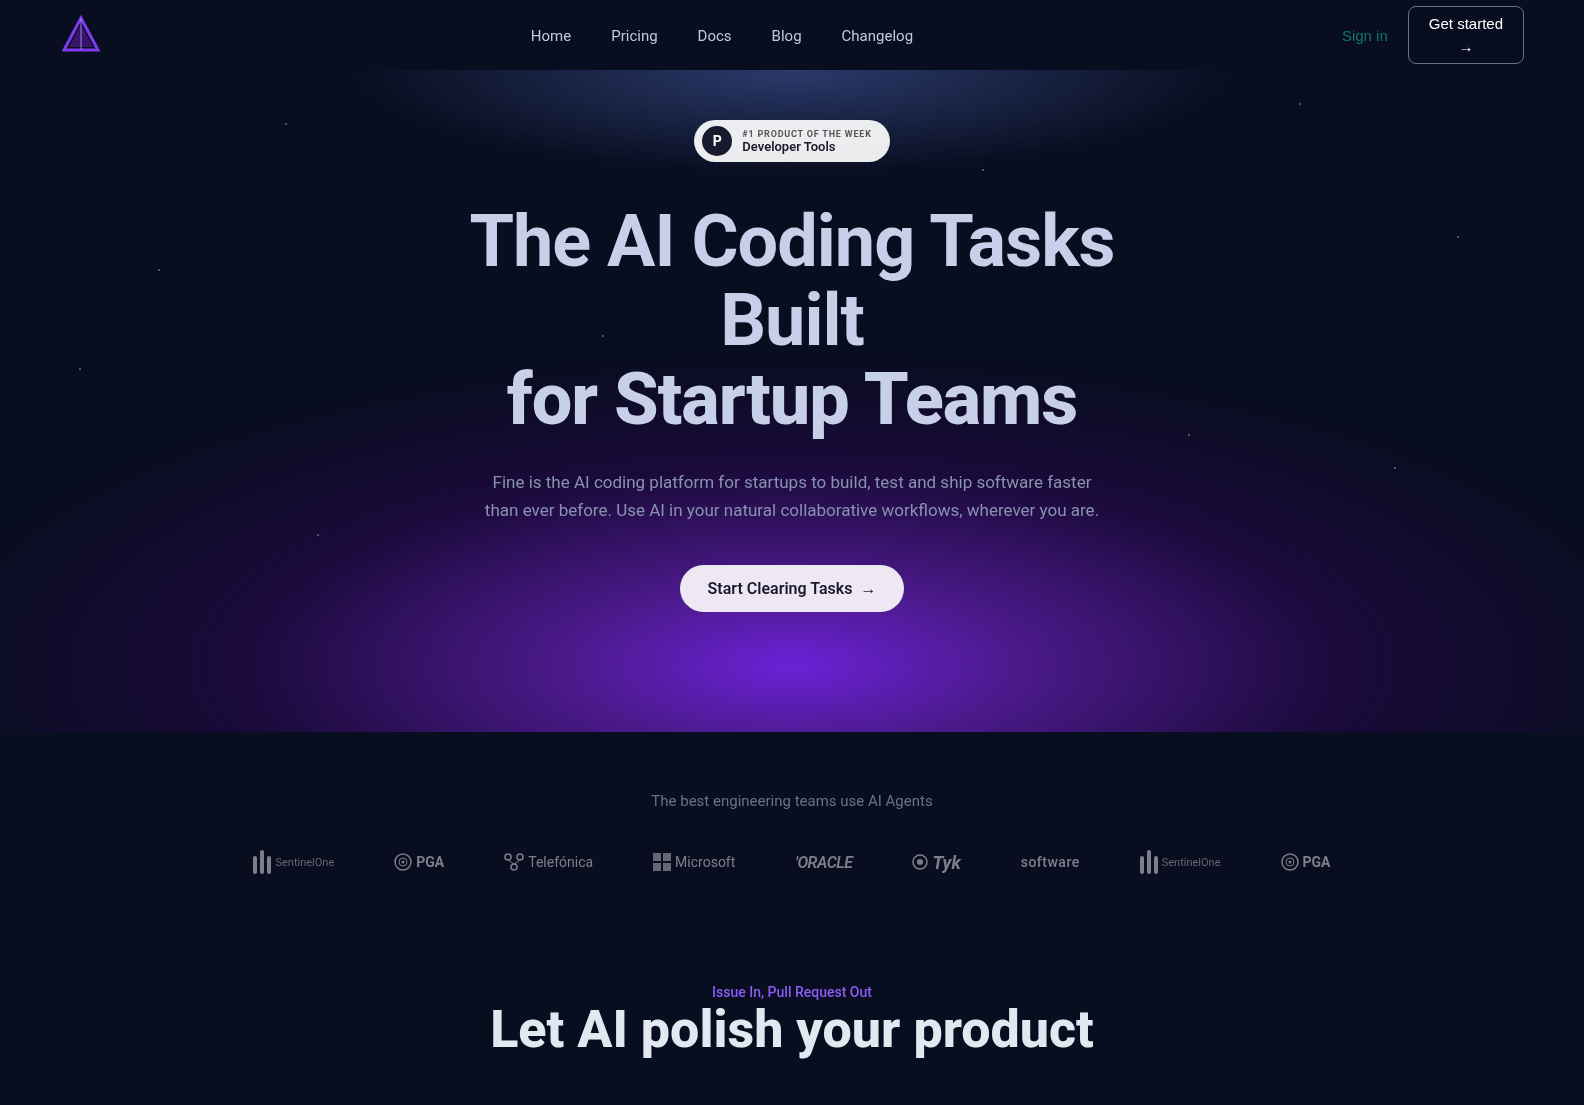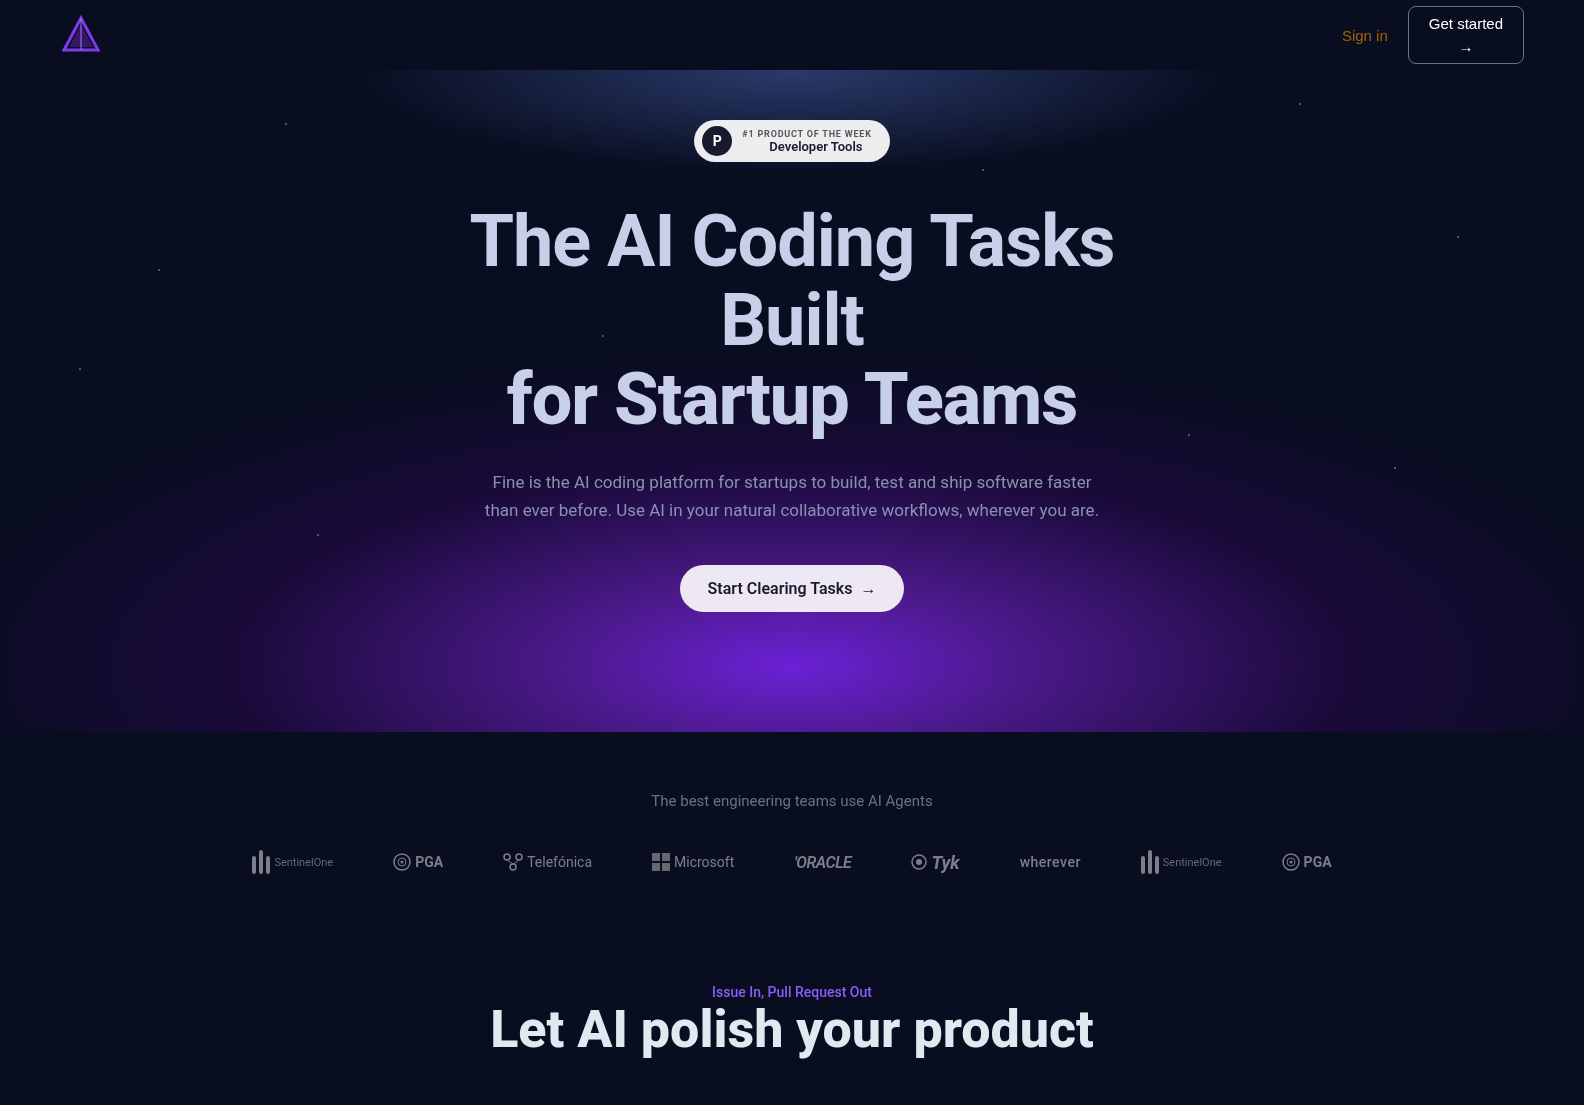--- a/index.html
+++ b/index.html
@@ -48,21 +48,21 @@
       font-weight: 400;
     }
 
     .nav-actions {
       display: flex;
       align-items: center;
       gap: 20px;
     }
 
     .sign-in-btn {
-      color: #a16207;
+      color: #0f766e;
       background: none;
       border: none;
       font-size: 15px;
       cursor: pointer;
     }
 
     .get-started-btn {
       background: transparent;
       border: 1.5px solid #6b7280;
       color: #fff;
@@ -161,21 +161,20 @@
       font-weight: 700;
       letter-spacing: 0.8px;
       text-transform: uppercase;
       color: #555;
     }
 
     .ph-product-name {
       font-size: 13px;
       font-weight: 600;
       color: #1a1a2e;
-      margin-left: 27px;
     }
 
     .hero-title {
       font-size: 72px;
       font-weight: 700;
       line-height: 1.1;
       color: #c8cfe8;
       max-width: 800px;
       margin-bottom: 28px;
       letter-spacing: -1px;
@@ -265,20 +264,27 @@
 
 <nav>
   <div class="nav-logo">
     <svg class="logo-triangle" viewBox="0 0 42 42" fill="none" xmlns="http://www.w3.org/2000/svg">
       <polygon points="21,4 38,36 4,36" fill="none" stroke="#7c3aed" stroke-width="3"></polygon>
       <polygon points="21,10 33,33 9,33" fill="#4c1a8c" opacity="0.7"></polygon>
       <line x1="21" y1="4" x2="21" y2="36" stroke="#a78bfa" stroke-width="1.5" opacity="0.6"></line>
     </svg>
   </div>
 
+  <ul class="nav-links">
+    <li><a>Home</a></li>
+    <li><a>Pricing</a></li>
+    <li><a>Docs</a></li>
+    <li><a>Blog</a></li>
+    <li><a>Changelog</a></li>
+  </ul>
 
   <div class="nav-actions">
     <button class="sign-in-btn">Sign in</button>
     <button class="get-started-btn">
       <span>Get started</span>
       <span>→</span>
     </button>
   </div>
 </nav>
 
@@ -377,21 +383,21 @@
 
     <div class="logo-item">
       <svg width="16" height="16" viewBox="0 0 16 16" fill="none">
         <circle cx="8" cy="8" r="7" stroke="#9aa0b0" stroke-width="1.5"></circle>
         <circle cx="8" cy="8" r="3" fill="#9aa0b0"></circle>
       </svg>
       <span style="font-size:18px; font-weight:700; font-style:italic;">Tyk</span>
     </div>
 
     <div class="logo-item">
-      <span style="font-size:14px; font-weight:500; letter-spacing:0.5px;">wherever</span>
+      <span style="font-size:14px; font-weight:500; letter-spacing:0.5px;">software</span>
     </div>
 
     <div class="logo-item">
       <svg width="18" height="24" viewBox="0 0 18 24" fill="none">
         <rect x="7" y="0" width="4" height="24" rx="2" fill="#9aa0b0"></rect>
         <rect x="0" y="6" width="4" height="18" rx="2" fill="#9aa0b0"></rect>
         <rect x="14" y="6" width="4" height="18" rx="2" fill="#9aa0b0"></rect>
       </svg>
       <span style="font-size:11px; color:#7a8090;">SentinelOne</span>
     </div>

